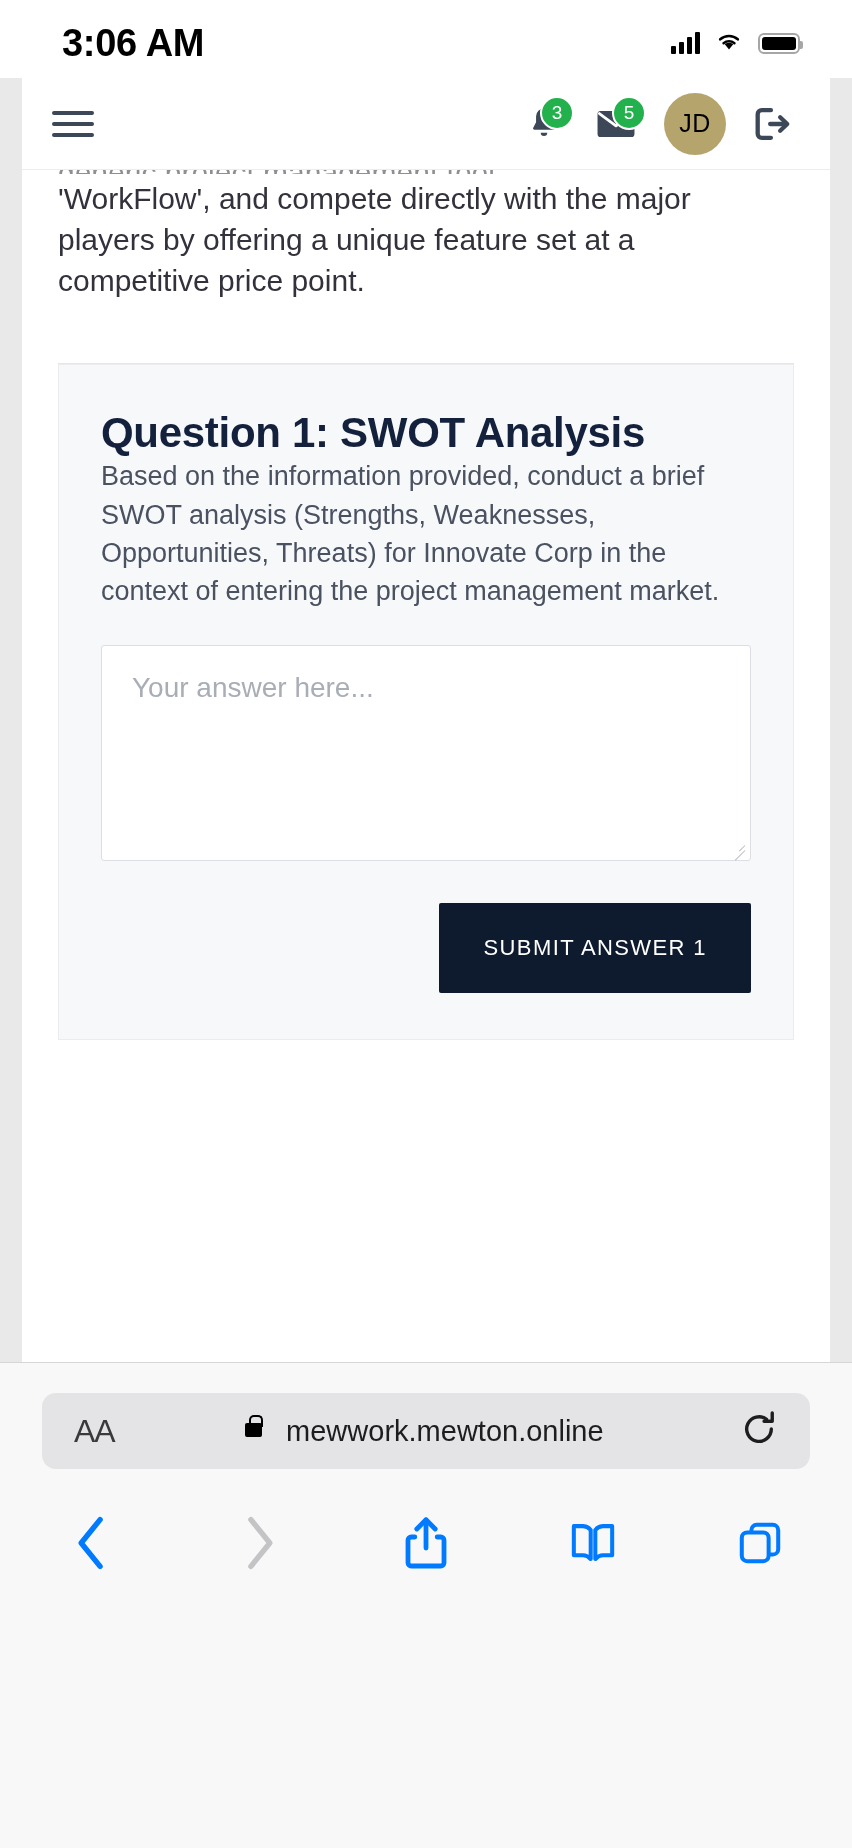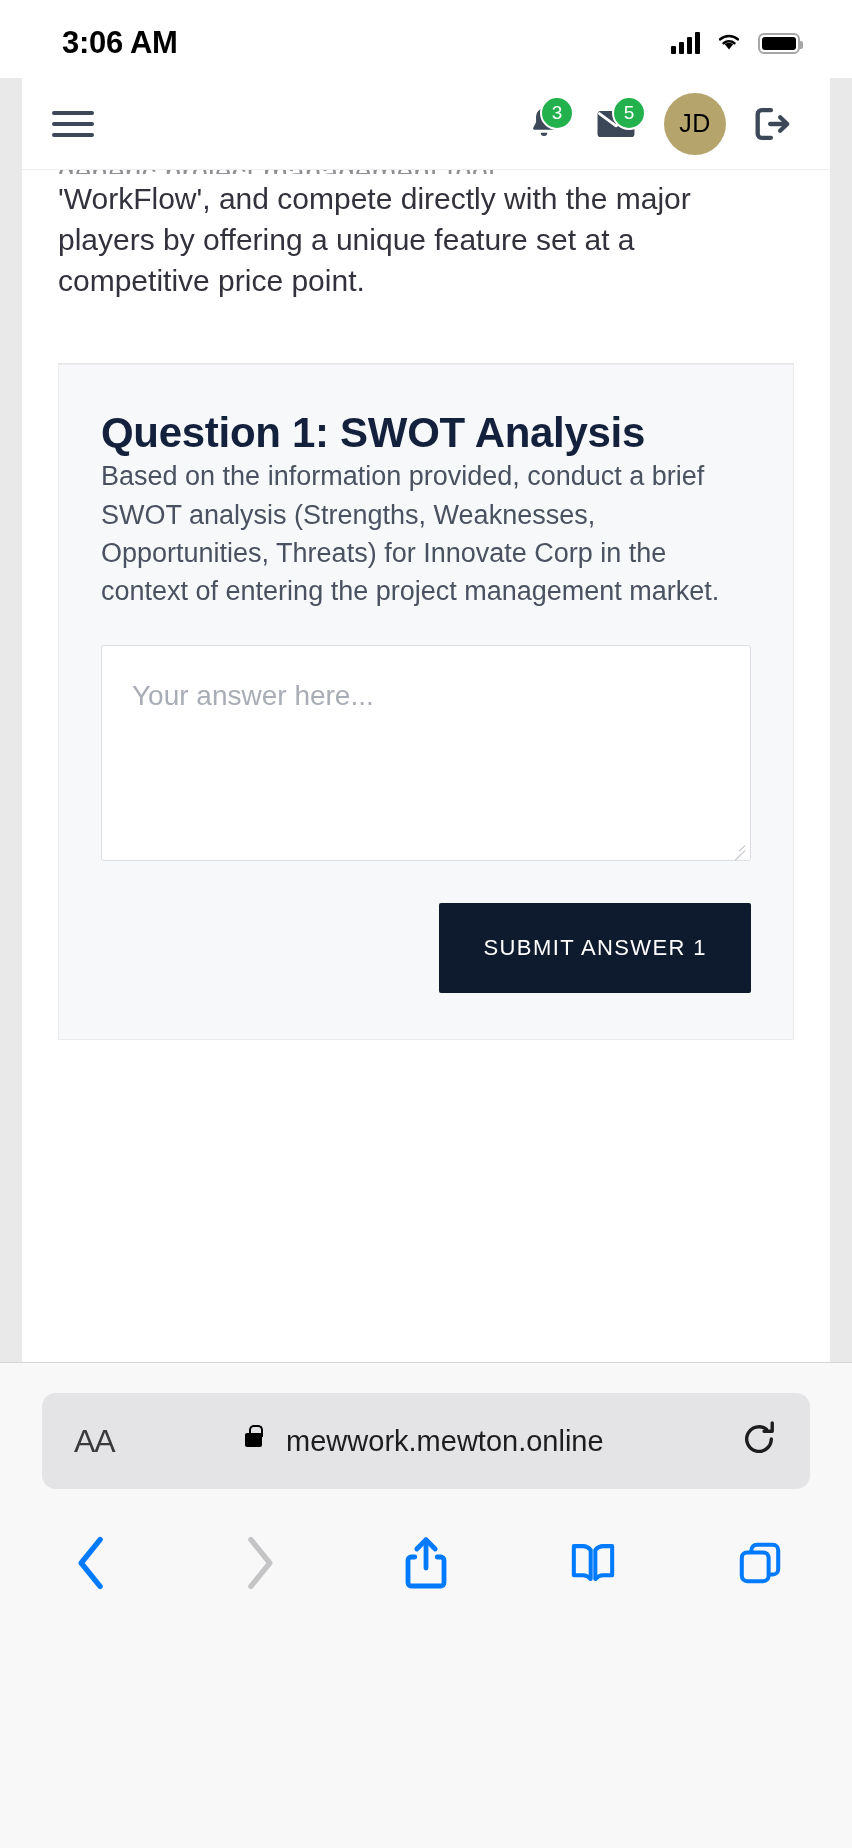--- a/index.html
+++ b/index.html
@@ -14,21 +14,21 @@
   
   .status-bar {
     height:78px;
     background:#ffffff;
     display:flex;
     align-items:center;
     justify-content:space-between;
     padding:0 52px 0 62px;
   }
   .status-time {
-    font-size:31px;
+    font-size:38px;
     font-weight:bold;
     color:#000;
     letter-spacing:-0.3px;
     padding-top:8px;
   }
   .status-right { display:flex; align-items:center; gap:14px; padding-top:8px; }
 
   .sig { display:flex; align-items:flex-end; gap:3px; height:22px; }
   .sig i { width:5px; background:#000; border-radius:1px; display:block; }
   .sig i:nth-child(1){ height:8px; }
@@ -162,21 +162,21 @@
     line-height:1.42;
     color:#4a5160;
     margin-bottom:34px;
   }
   .answer-box {
     width:100%;
     height:216px;
     background:#fff;
     border:1px solid #dcdee3;
     border-radius:3px;
-    padding:34px 30px;
+    padding:26px 30px;
     font-family:"Liberation Sans", sans-serif;
     font-size:28px;
     color:#32323c;
     resize:none;
     position:relative;
     display:block;
   }
   .answer-box::placeholder { color:#a9adb6; }
   .ta-wrap { position:relative; }
   .resize-grip {
@@ -212,21 +212,21 @@
 
   
   .safari-bar {
     background:#f8f8f8;
     height:486px;
     border-top:1px solid #d6d6d6;
     padding:30px 0 0;
   }
   .url-bar {
     margin:0 42px;
-    height:96px;
+    height:76px;
     background:#e4e4e6;
     border-radius:14px;
     display:flex;
     align-items:center;
     padding:0 32px;
     position:relative;
   }
   .aa { font-size:32px; color:#3a3a3c; letter-spacing:-1px; }
   .url-center {
     flex:1;

